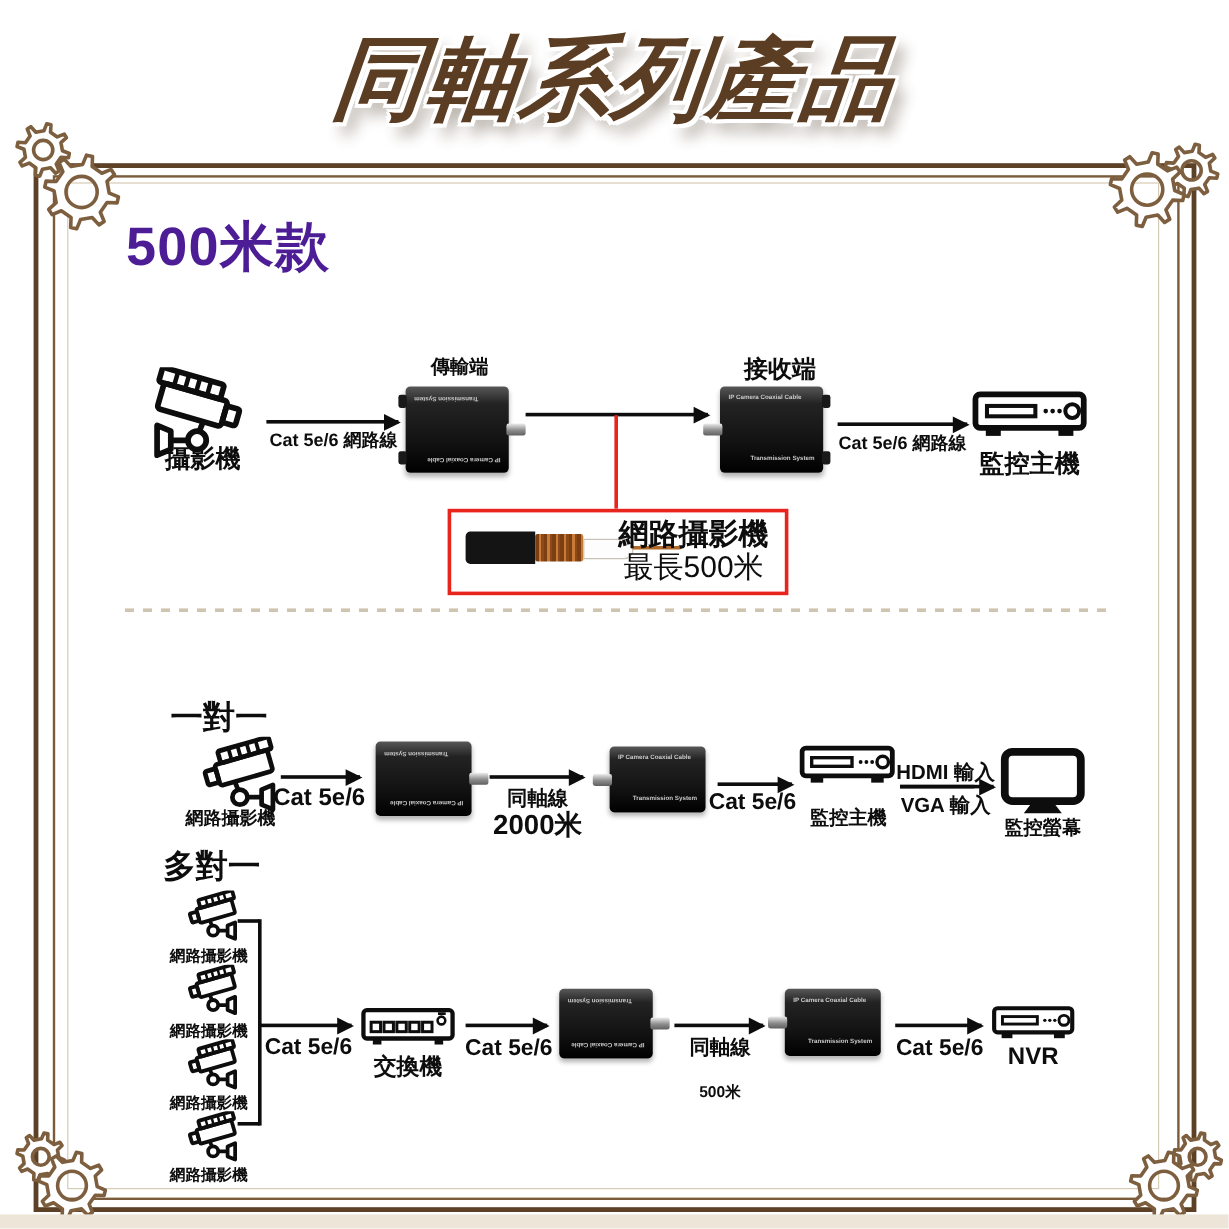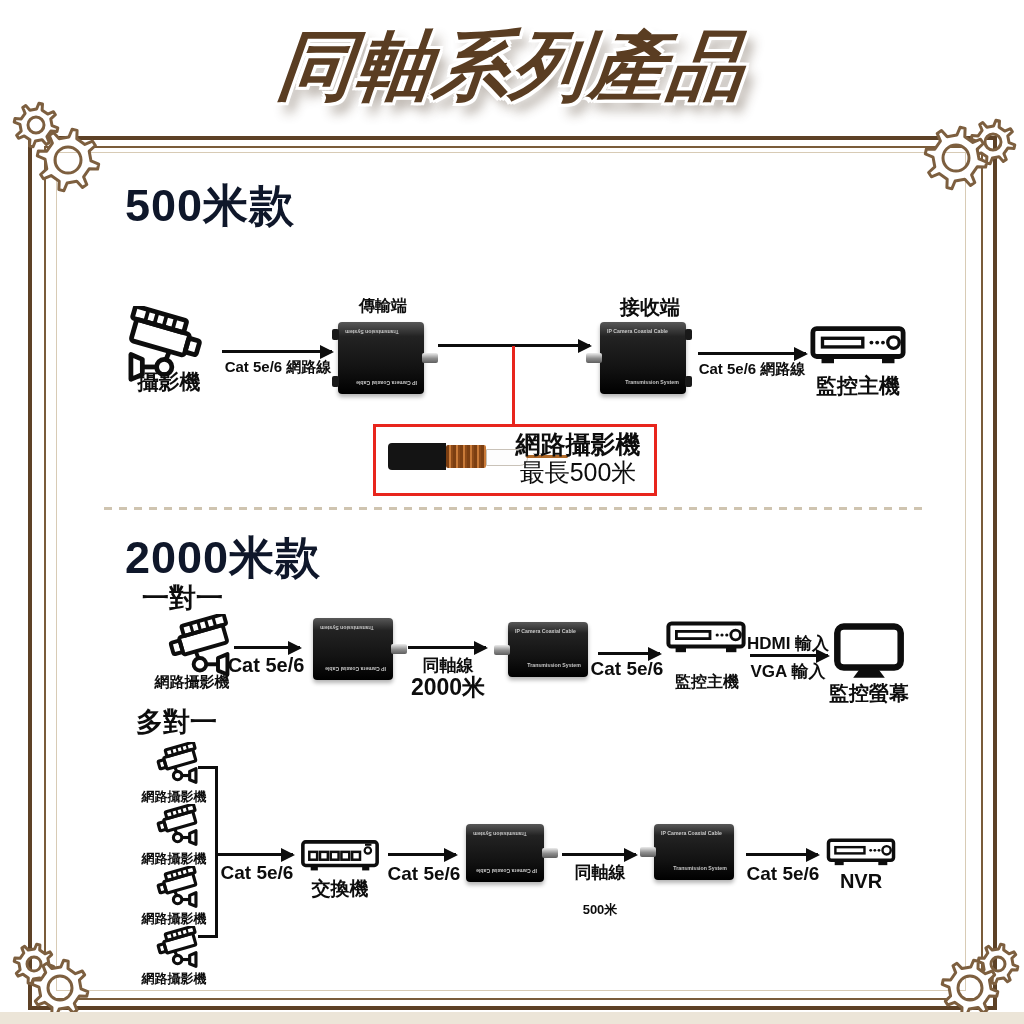--- a/index.html
+++ b/index.html
@@ -20,21 +20,21 @@
   
   .frame{position:absolute;pointer-events:none;border-style:solid;border-color:#5d4126;}
   .f1{left:28px;top:136px;right:27px;bottom:14px;border-width:4px;}
   .f2{left:44px;top:146px;right:41px;bottom:24px;border-width:2px;border-color:#7a5c3a;}
   .f3{left:56px;top:152px;right:58px;bottom:33px;border-width:1px;border-color:#d8cbb5;}
   .gears{position:absolute;width:120px;height:120px;}
   .gears path{fill:#fff;stroke:#7d5f3f;stroke-width:3;fill-rule:evenodd;stroke-linejoin:round;}
   .bottom-strip{position:absolute;left:0;right:0;bottom:0;height:12px;background:#ece5d8;}
 
   
-  .h-big{position:absolute;font-weight:900;font-size:45px;color:#0f172a;letter-spacing:1px;white-space:nowrap;margin-left:20px;}
+  .h-big{position:absolute;font-weight:900;font-size:45px;color:#4c1d95;letter-spacing:1px;white-space:nowrap;}
   .h-sub{position:absolute;font-weight:900;font-size:27px;color:#0d0d0d;white-space:nowrap;}
   .lbl{position:absolute;font-weight:800;color:#0d0d0d;white-space:nowrap;transform:translateX(-50%);text-align:center;}
 
   
   .arrow{position:absolute;background:#0d0d0d;height:3px;}
   .arrow::after{content:"";position:absolute;right:-2px;top:50%;transform:translateY(-50%);
     width:0;height:0;border-left:14px solid #0d0d0d;border-top:7px solid transparent;border-bottom:7px solid transparent;}
   .plainline{position:absolute;background:#0d0d0d;}
   .redline{position:absolute;background:#e8251d;}
 
@@ -168,21 +168,20 @@
     <div class="jacket"></div>
       <div class="braid"></div>
       <div class="dielectric"></div>
       <div class="core"></div>
   </div>
   <div class="lbl" style="left:578px;top:428px;font-size:25px;font-weight:900">網路攝影機</div>
   <div class="lbl" style="left:578px;top:456px;font-size:25px;font-weight:400">最長500米</div>
 
   <div class="divider" style="left:104px;top:507px;width:818px"></div>
 
-  <div class="h-big" style="left:105px;top:528px">2000米款</div>
   <div class="h-sub" style="left:142px;top:580px">一對一</div>
 
   <div class="icon mirror" style="left:150px;top:614px;width:92px;height:66px">
     <svg viewBox="0 0 100 84" fill="none" stroke="#0d0d0d" stroke-width="5" stroke-linejoin="round">
       <g transform="rotate(16 50 34)">
         <rect x="12" y="24" width="58" height="23" rx="3"></rect>
         <rect x="7" y="11" width="56" height="13" rx="2"></rect>
         <path d="M21 11 v11 M31 11 v11 M41 11 v11 M51 11 v11" stroke-width="4"></path>
         <rect x="70" y="28" width="12" height="15" rx="2"></rect>
       </g>
@@ -238,21 +237,21 @@
   <div class="arrow" style="left:750px;top:654px;width:78px"></div>
   <div class="lbl" style="left:788px;top:632px;font-size:17px">HDMI 輸入</div>
   <div class="lbl" style="left:788px;top:660px;font-size:17px">VGA 輸入</div>
 
   <div class="icon" style="left:833px;top:622px;width:72px;height:58px">
     <svg viewBox="0 0 100 78">
       <rect x="6" y="5" width="88" height="57" rx="9" fill="none" stroke="#0d0d0d" stroke-width="9"></rect>
       <path d="M38 63 h24 l10 13 h-44 Z" fill="#0d0d0d"></path>
     </svg>
   </div>
-  <div class="lbl" style="left:869px;top:680px;font-size:20px">監控螢幕</div>
+  <div class="lbl" style="left:869px;top:680px;font-size:16px">監控螢幕</div>
 
   <div class="h-sub" style="left:136px;top:704px">多對一</div>
 
   <div class="icon mirror" style="left:146px;top:742px;width:58px;height:44px">
     <svg viewBox="0 0 100 84" fill="none" stroke="#0d0d0d" stroke-width="6" stroke-linejoin="round">
       <g transform="rotate(16 50 34)">
           <rect x="12" y="24" width="58" height="23" rx="3"></rect>
           <rect x="7" y="11" width="56" height="13" rx="2"></rect>
           <path d="M21 11 v11 M31 11 v11 M41 11 v11 M51 11 v11" stroke-width="4"></path>
           <rect x="70" y="28" width="12" height="15" rx="2"></rect>

